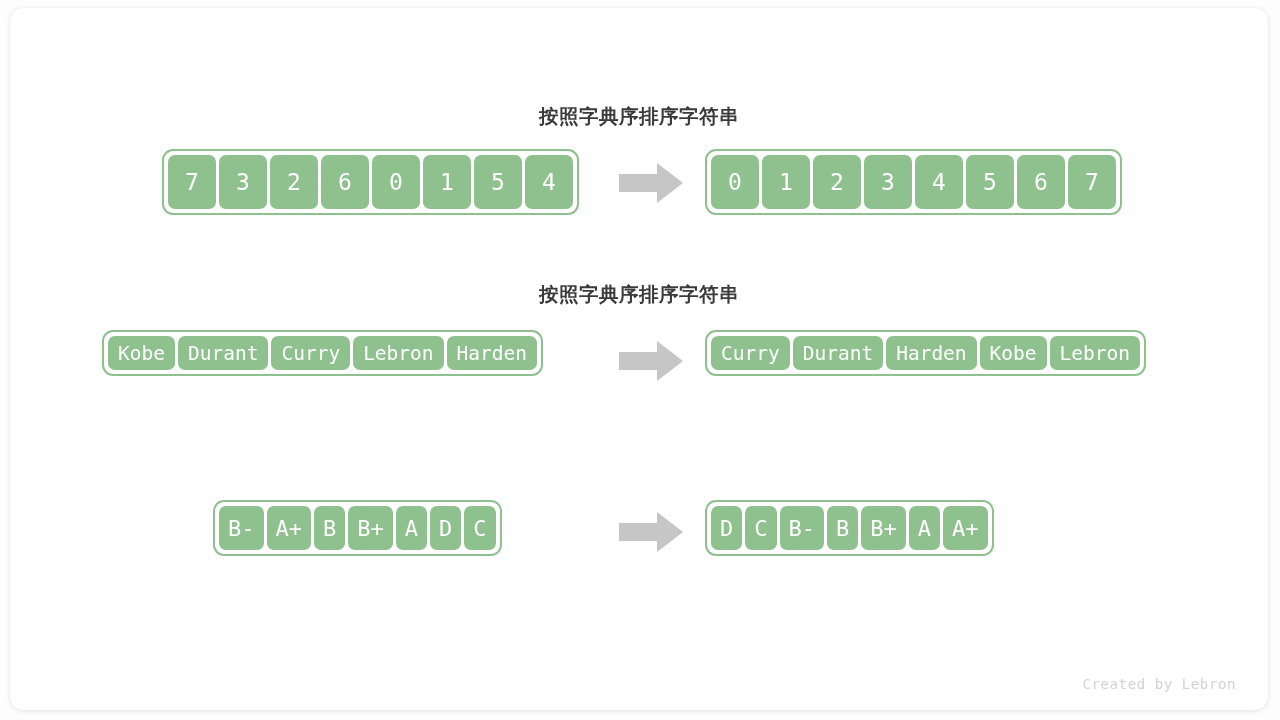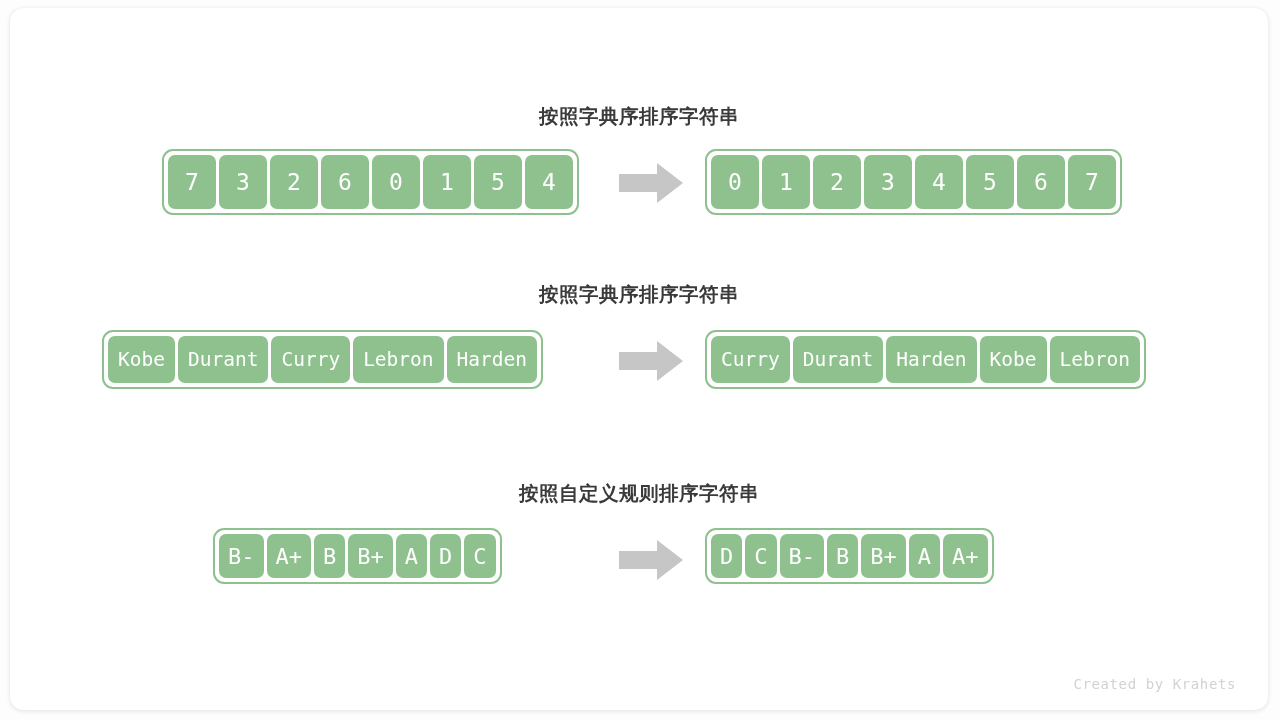--- a/index.html
+++ b/index.html
@@ -67,21 +67,21 @@
   }
 
   
   .ints .cell {
     width: 48px;
     height: 54px;
     font-size: 23px;
   }
   
   .strs .cell {
-    height: 47px;
+    height: 34px;
     font-size: 19.5px;
     padding: 0 10px;
   }
   
   .grades .cell {
     height: 44px;
     font-size: 22px;
     padding: 0 9px;
     min-width: 30px;
   }
@@ -157,21 +157,20 @@
           <div class="cell">Curry</div>
           <div class="cell">Durant</div>
           <div class="cell">Harden</div>
           <div class="cell">Kobe</div>
           <div class="cell">Lebron</div>
         </div>
     </div>
   </div>
 
   <div class="section" style="top:471px;">
-    <div class="section-title">按照自定义规则排序字符串</div>
     <div class="row">
       <div class="array grades" id="s3-before" style="left:203px; top:21px;">
           <div class="cell">B-</div>
           <div class="cell">A+</div>
           <div class="cell">B</div>
           <div class="cell">B+</div>
           <div class="cell">A</div>
           <div class="cell">D</div>
           <div class="cell">C</div>
         </div>
@@ -185,14 +184,14 @@
           <div class="cell">C</div>
           <div class="cell">B-</div>
           <div class="cell">B</div>
           <div class="cell">B+</div>
           <div class="cell">A</div>
           <div class="cell">A+</div>
         </div>
     </div>
   </div>
 
-  <div class="footer">Created by Krahets</div>
+  <div class="footer">Created by Lebron</div>
 </div>
 
 </body></html>

